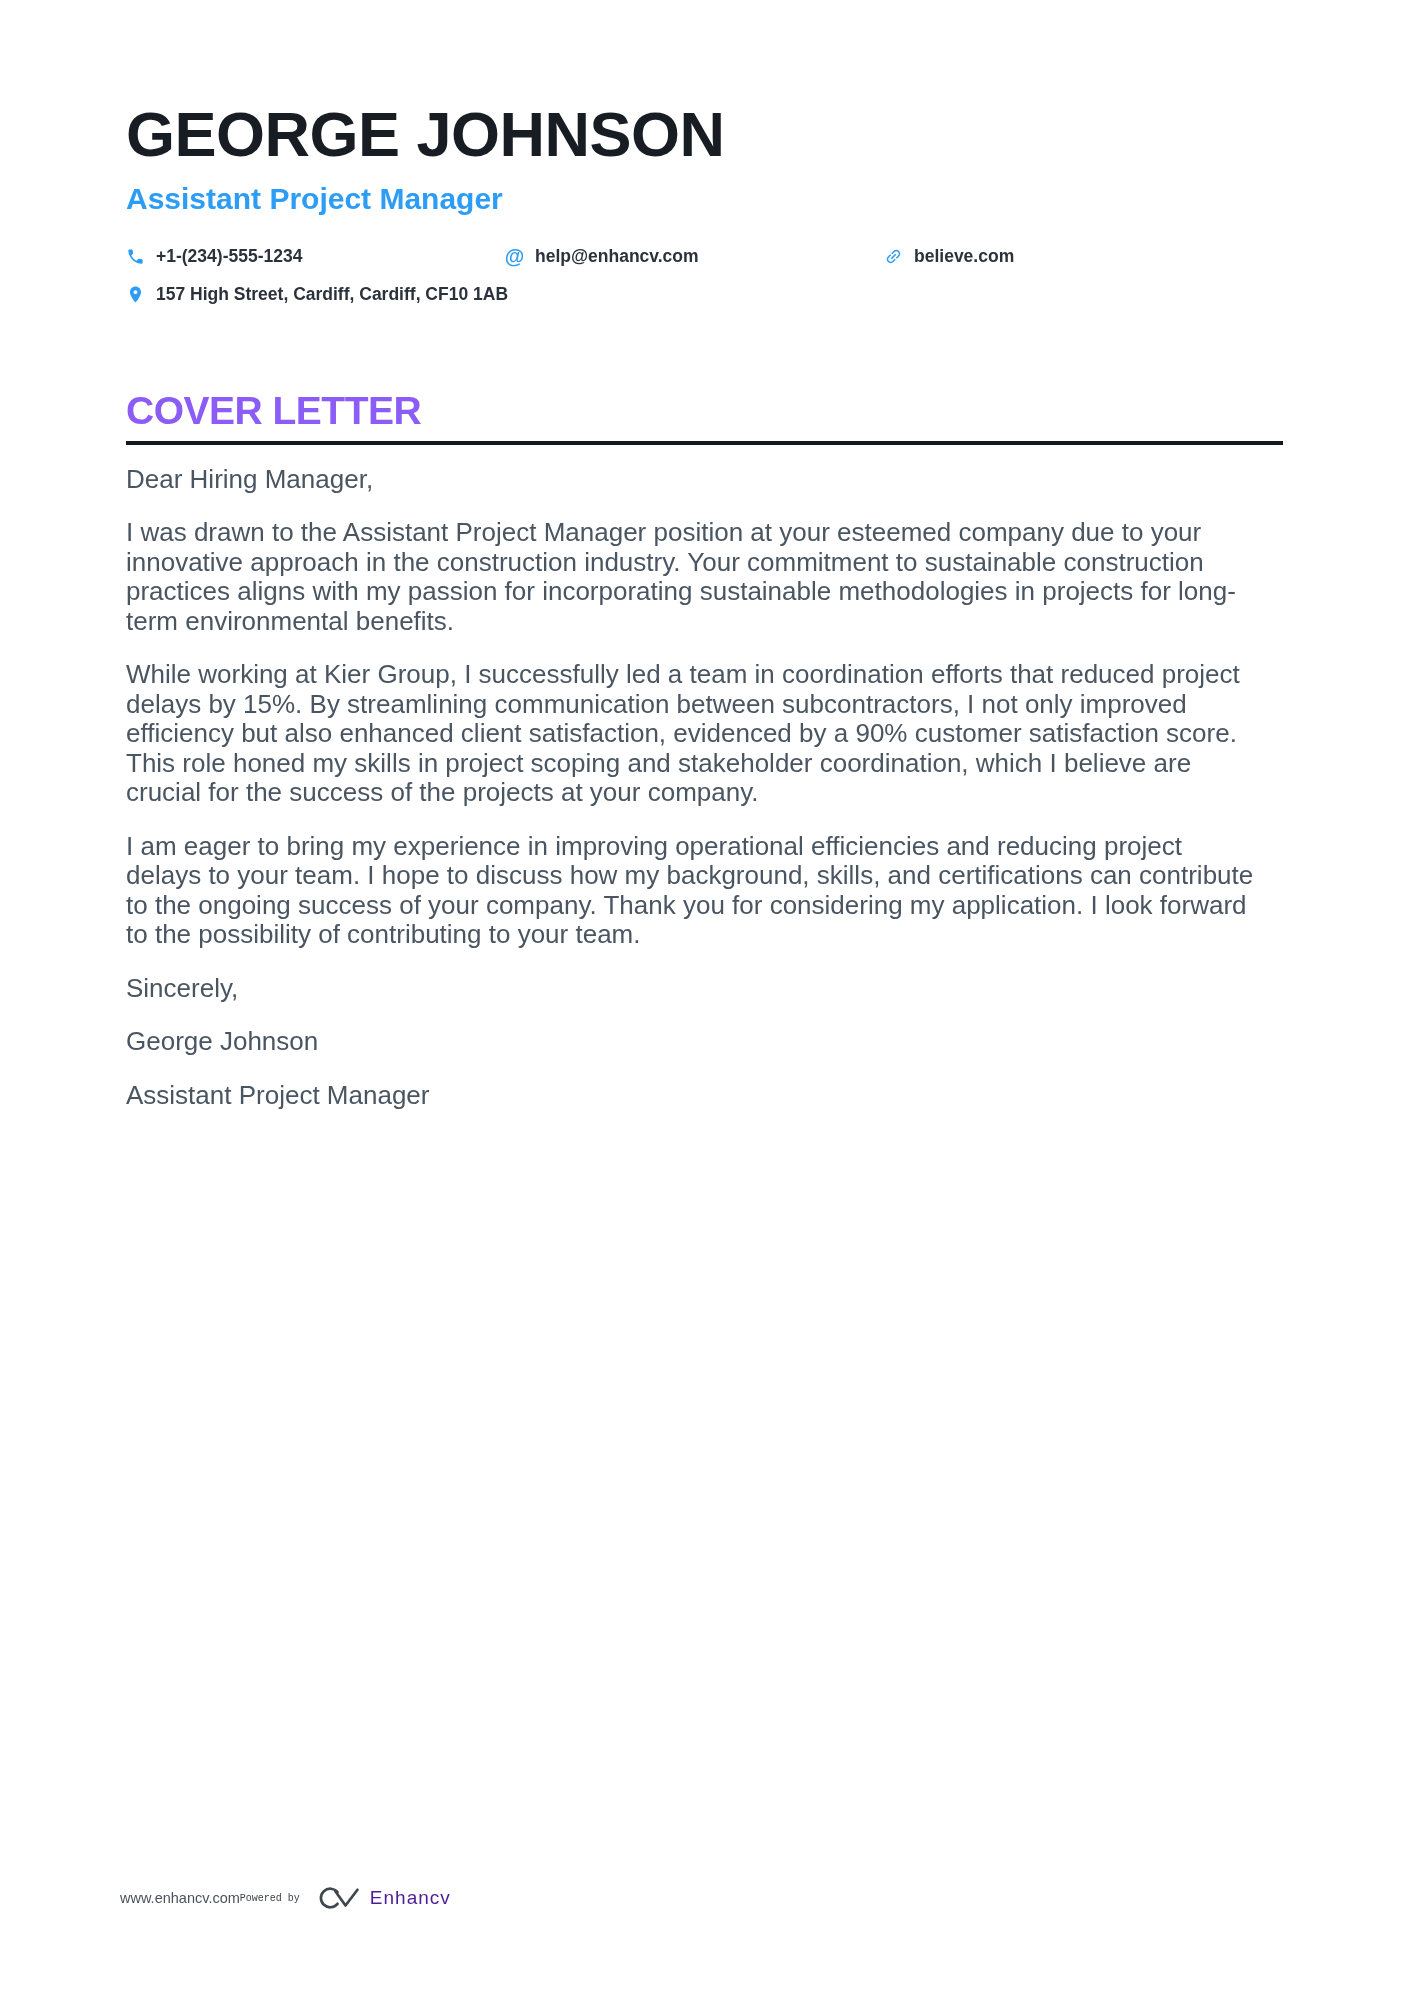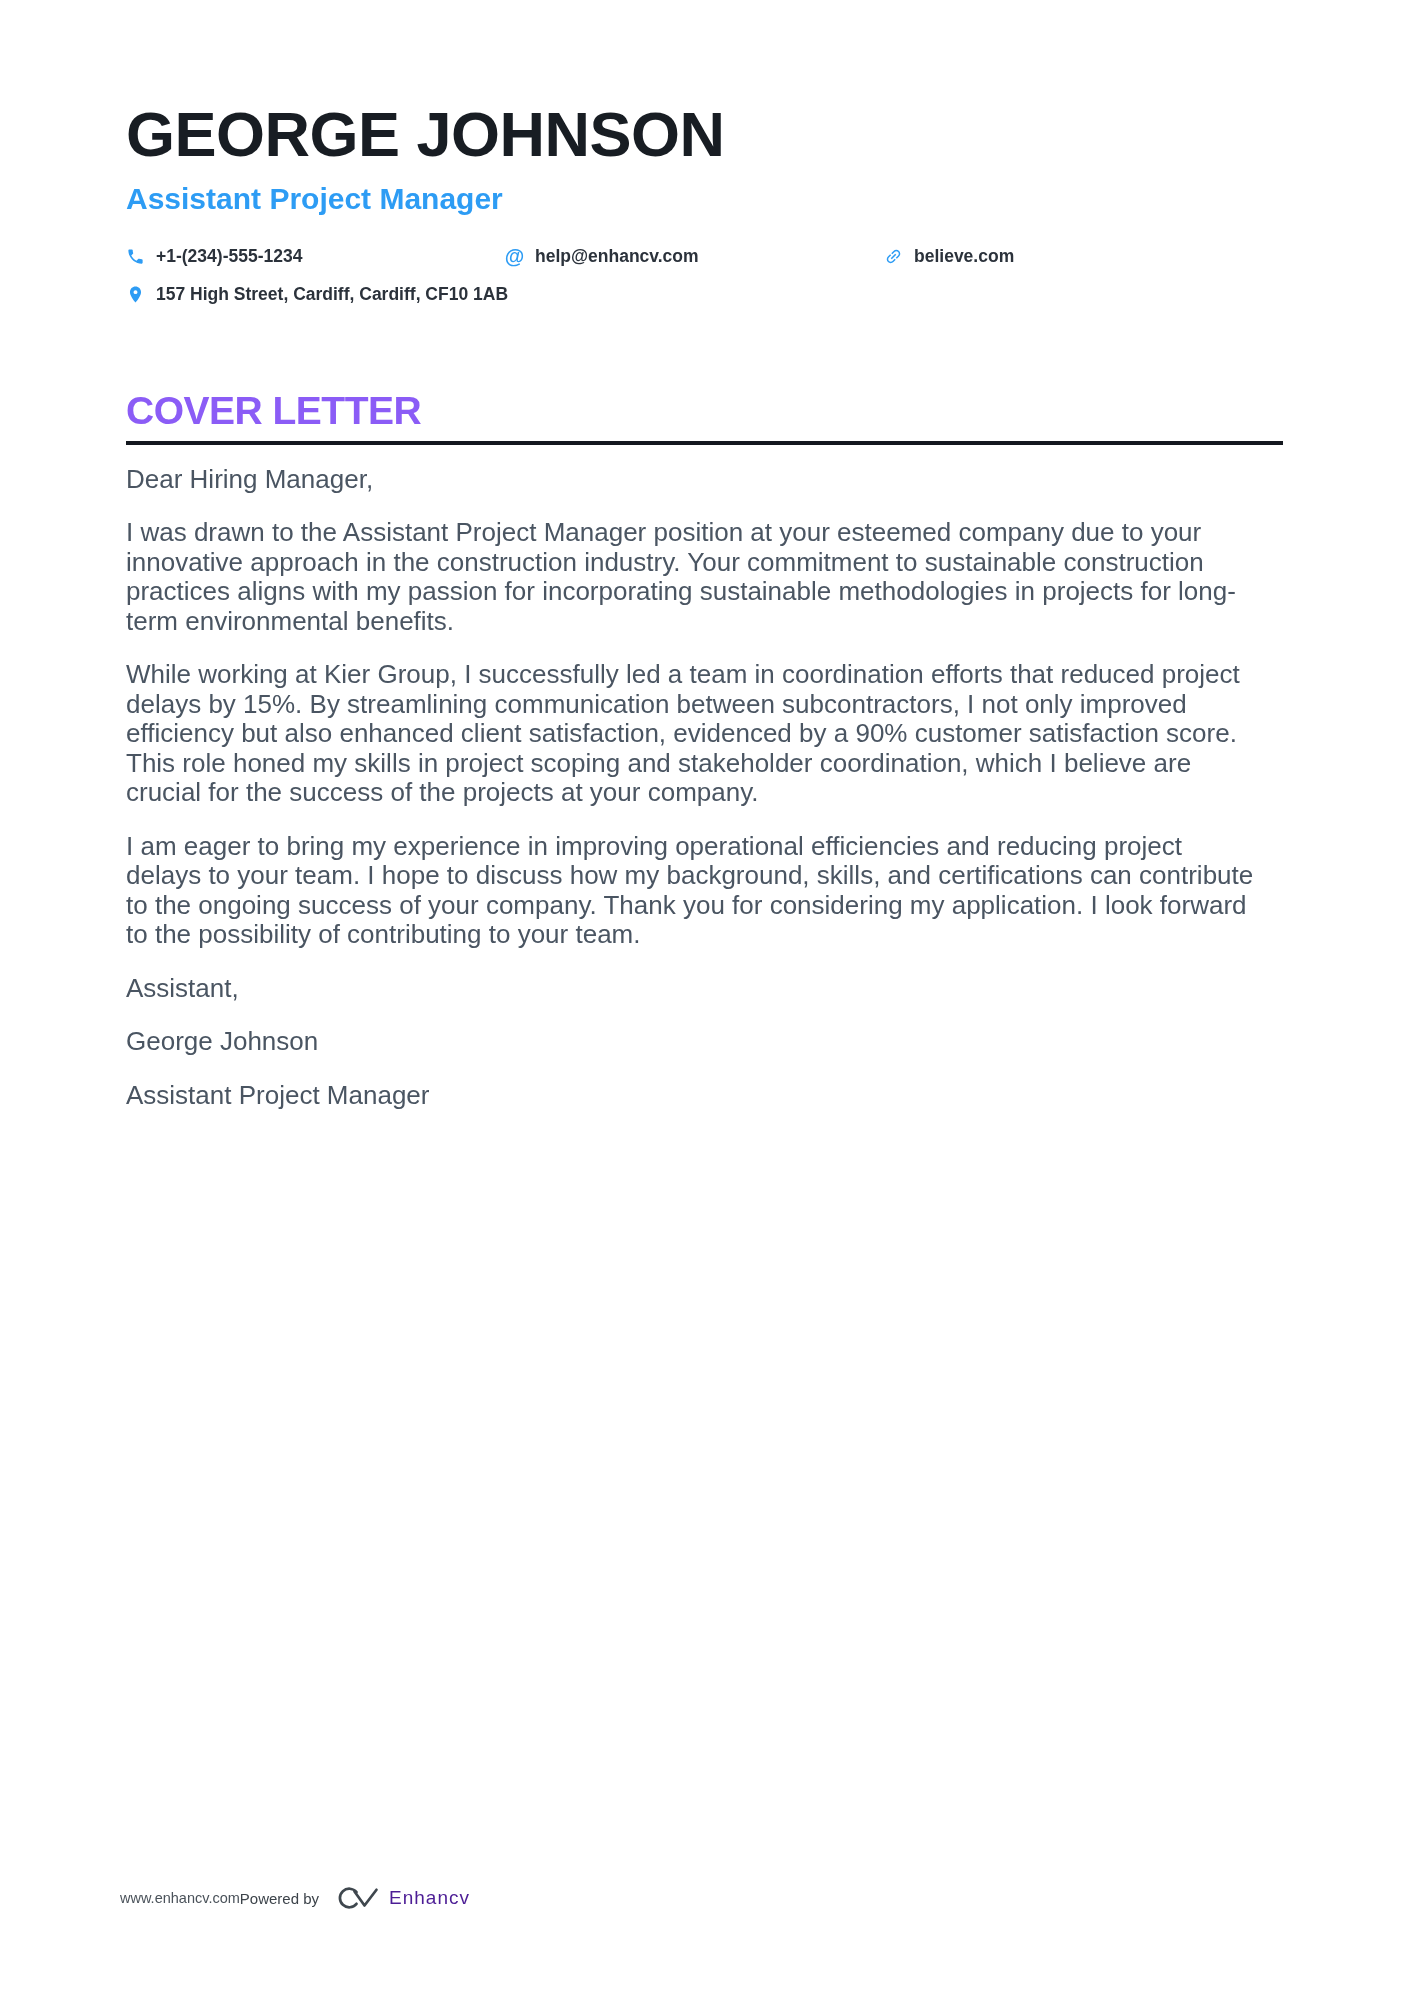--- a/index.html
+++ b/index.html
@@ -93,21 +93,21 @@
   .footer-site {
     font-size: 14.5px;
     color: #4a525a;
     text-decoration: none;
   }
   .powered {
     display: flex;
     align-items: center;
     gap: 15px;
   }
-  .powered-label { font-size: 15px; color: #3c434a; }
+  .powered-label { font-size: 10px; color: #3c434a; font-family: Liberation Mono, monospace; }
   .brand { display: flex; align-items: center; gap: 9px; }
   .brand svg { display: block; }
   .brand-word {
     font-size: 19px;
     font-weight: 400;
     letter-spacing: 1px;
     color: #4c1d95;
   }
 </style>
 </head>
@@ -156,21 +156,21 @@
 
   <section class="section">
     <h3 class="section-title">COVER LETTER</h3>
     <div class="section-rule"></div>
 
     <div class="letter">
       <p>Dear Hiring Manager,</p>
       <p>I was drawn to the Assistant Project Manager position at your esteemed company due to your innovative approach in the construction industry. Your commitment to sustainable construction practices aligns with my passion for incorporating sustainable methodologies in projects for long-term environmental benefits.</p>
       <p>While working at Kier Group, I successfully led a team in coordination efforts that reduced project delays by 15%. By streamlining communication between subcontractors, I not only improved efficiency but also enhanced client satisfaction, evidenced by a 90% customer satisfaction score. This role honed my skills in project scoping and stakeholder coordination, which I believe are crucial for the success of the projects at your company.</p>
       <p>I am eager to bring my experience in improving operational efficiencies and reducing project delays to your team. I hope to discuss how my background, skills, and certifications can contribute to the ongoing success of your company. Thank you for considering my application. I look forward to the possibility of contributing to your team.</p>
-      <p>Assistant,</p>
+      <p>Sincerely,</p>
       <p>George Johnson</p>
       <p>Assistant Project Manager</p>
     </div>
   </section>
 
   <footer class="footer">
     <a class="footer-site" href="#">www.enhancv.com</a>
     <div class="powered">
       <span class="powered-label">Powered by</span>
       <span class="brand">

